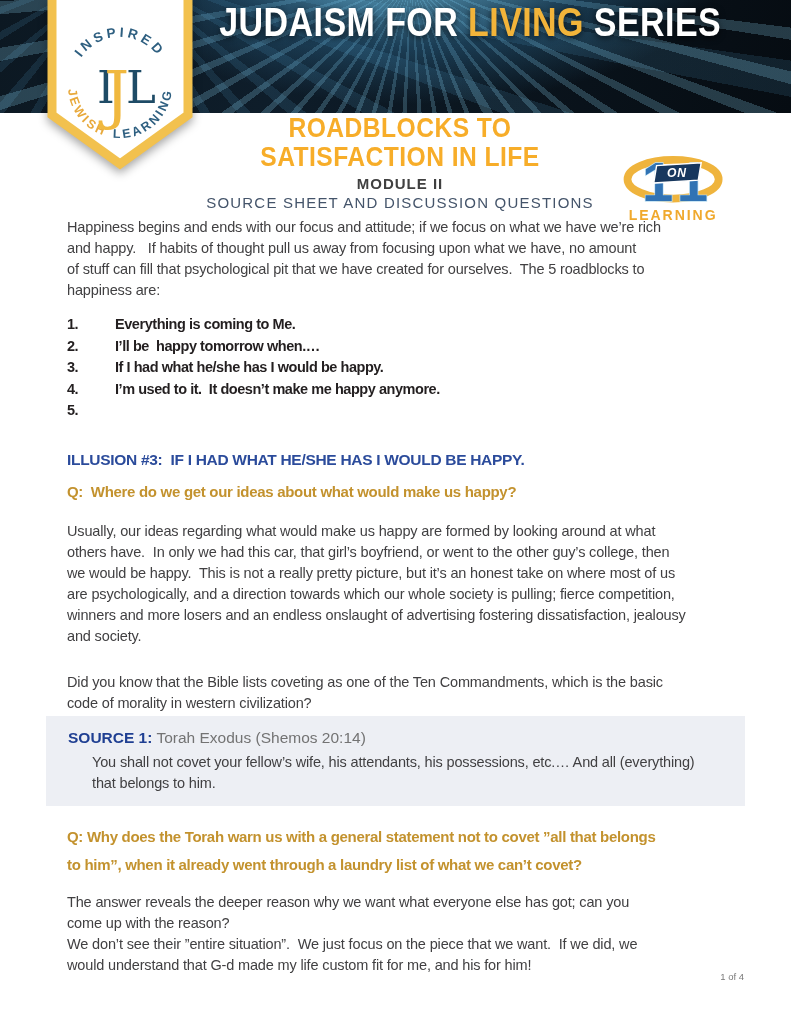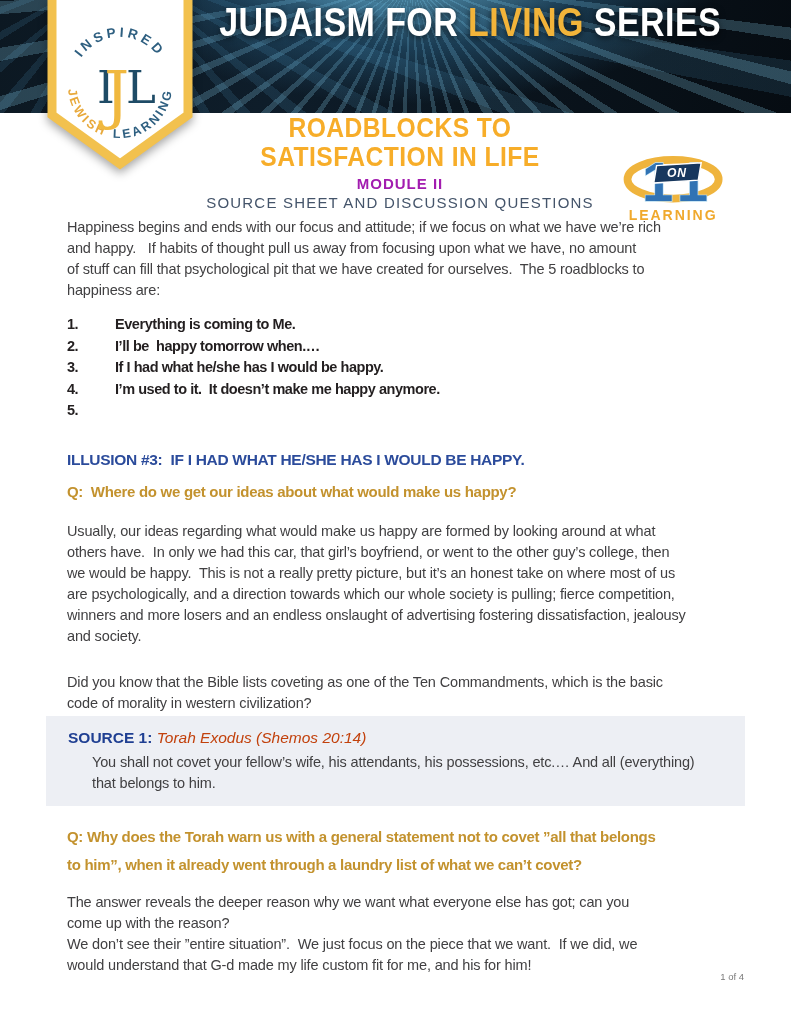--- a/index.html
+++ b/index.html
@@ -26,21 +26,21 @@
   .mono{font-family:"DejaVu Serif","Liberation Serif",serif;}
 
   
   .logo11{position:absolute;left:612px;top:145px;width:128px;height:82px;}
 
   
   .content{position:relative;padding:0 58px 0 67px;}
   .title-block{text-align:center;}
   .t1{margin:0;font-size:28px;line-height:29px;font-weight:bold;letter-spacing:.5px;
       color:#F7AD29;transform:scaleX(.88);white-space:nowrap;}
-  .module{margin-top:4px;font-size:15px;font-weight:bold;letter-spacing:1px;color:#a21caf;}
+  .module{margin-top:4px;font-size:15px;font-weight:bold;letter-spacing:1px;color:#404040;}
   .subtitle{margin-top:2px;font-size:15px;letter-spacing:1.2px;color:#44546A;}
 
   
   .line{white-space:pre;font-size:14.5px;letter-spacing:-.15px;line-height:21px;}
   .intro{margin-top:6px;}
   .roadblocks{margin:13px 0 0 0;padding:0;list-style:none;}
   .roadblocks li{display:flex;line-height:21.5px;font-weight:bold;color:#231F20;
     font-size:14.5px;letter-spacing:-.45px;}
   .roadblocks .num{width:48px;flex:none;}
   .roadblocks .li-text{white-space:pre;}
@@ -49,21 +49,21 @@
   .q{margin:12px 0 0 0;font-size:15px;letter-spacing:-.3px;font-weight:bold;color:#C3922E;}
   .q .line{font-size:15px;letter-spacing:-.3px;line-height:28px;}
   .q1{white-space:pre;line-height:21px;}
   .discussion{margin-top:19px;}
   .dyk{margin-top:25px;}
 
   
   .source-box{margin:2px -12px 0 -21px;background:#EDEFF4;padding:12px 20px 12px 22px;}
   .source-head{font-size:15.5px;line-height:19px;}
   .s-label{font-weight:bold;color:#1F3F92;}
-  .s-ref{font-style:italic;color:#c2410c;}
+  .s-ref{color:#737373;}
   .s-quote{margin-top:5px;padding-left:24px;}
 
   .q2{margin-top:17px;}
   .answer{margin-top:13px;}
 
   .pagenum{position:absolute;right:47px;top:971px;font-size:9.5px;color:#7a7a7a;}
 </style>
 </head>
 <body>
 

